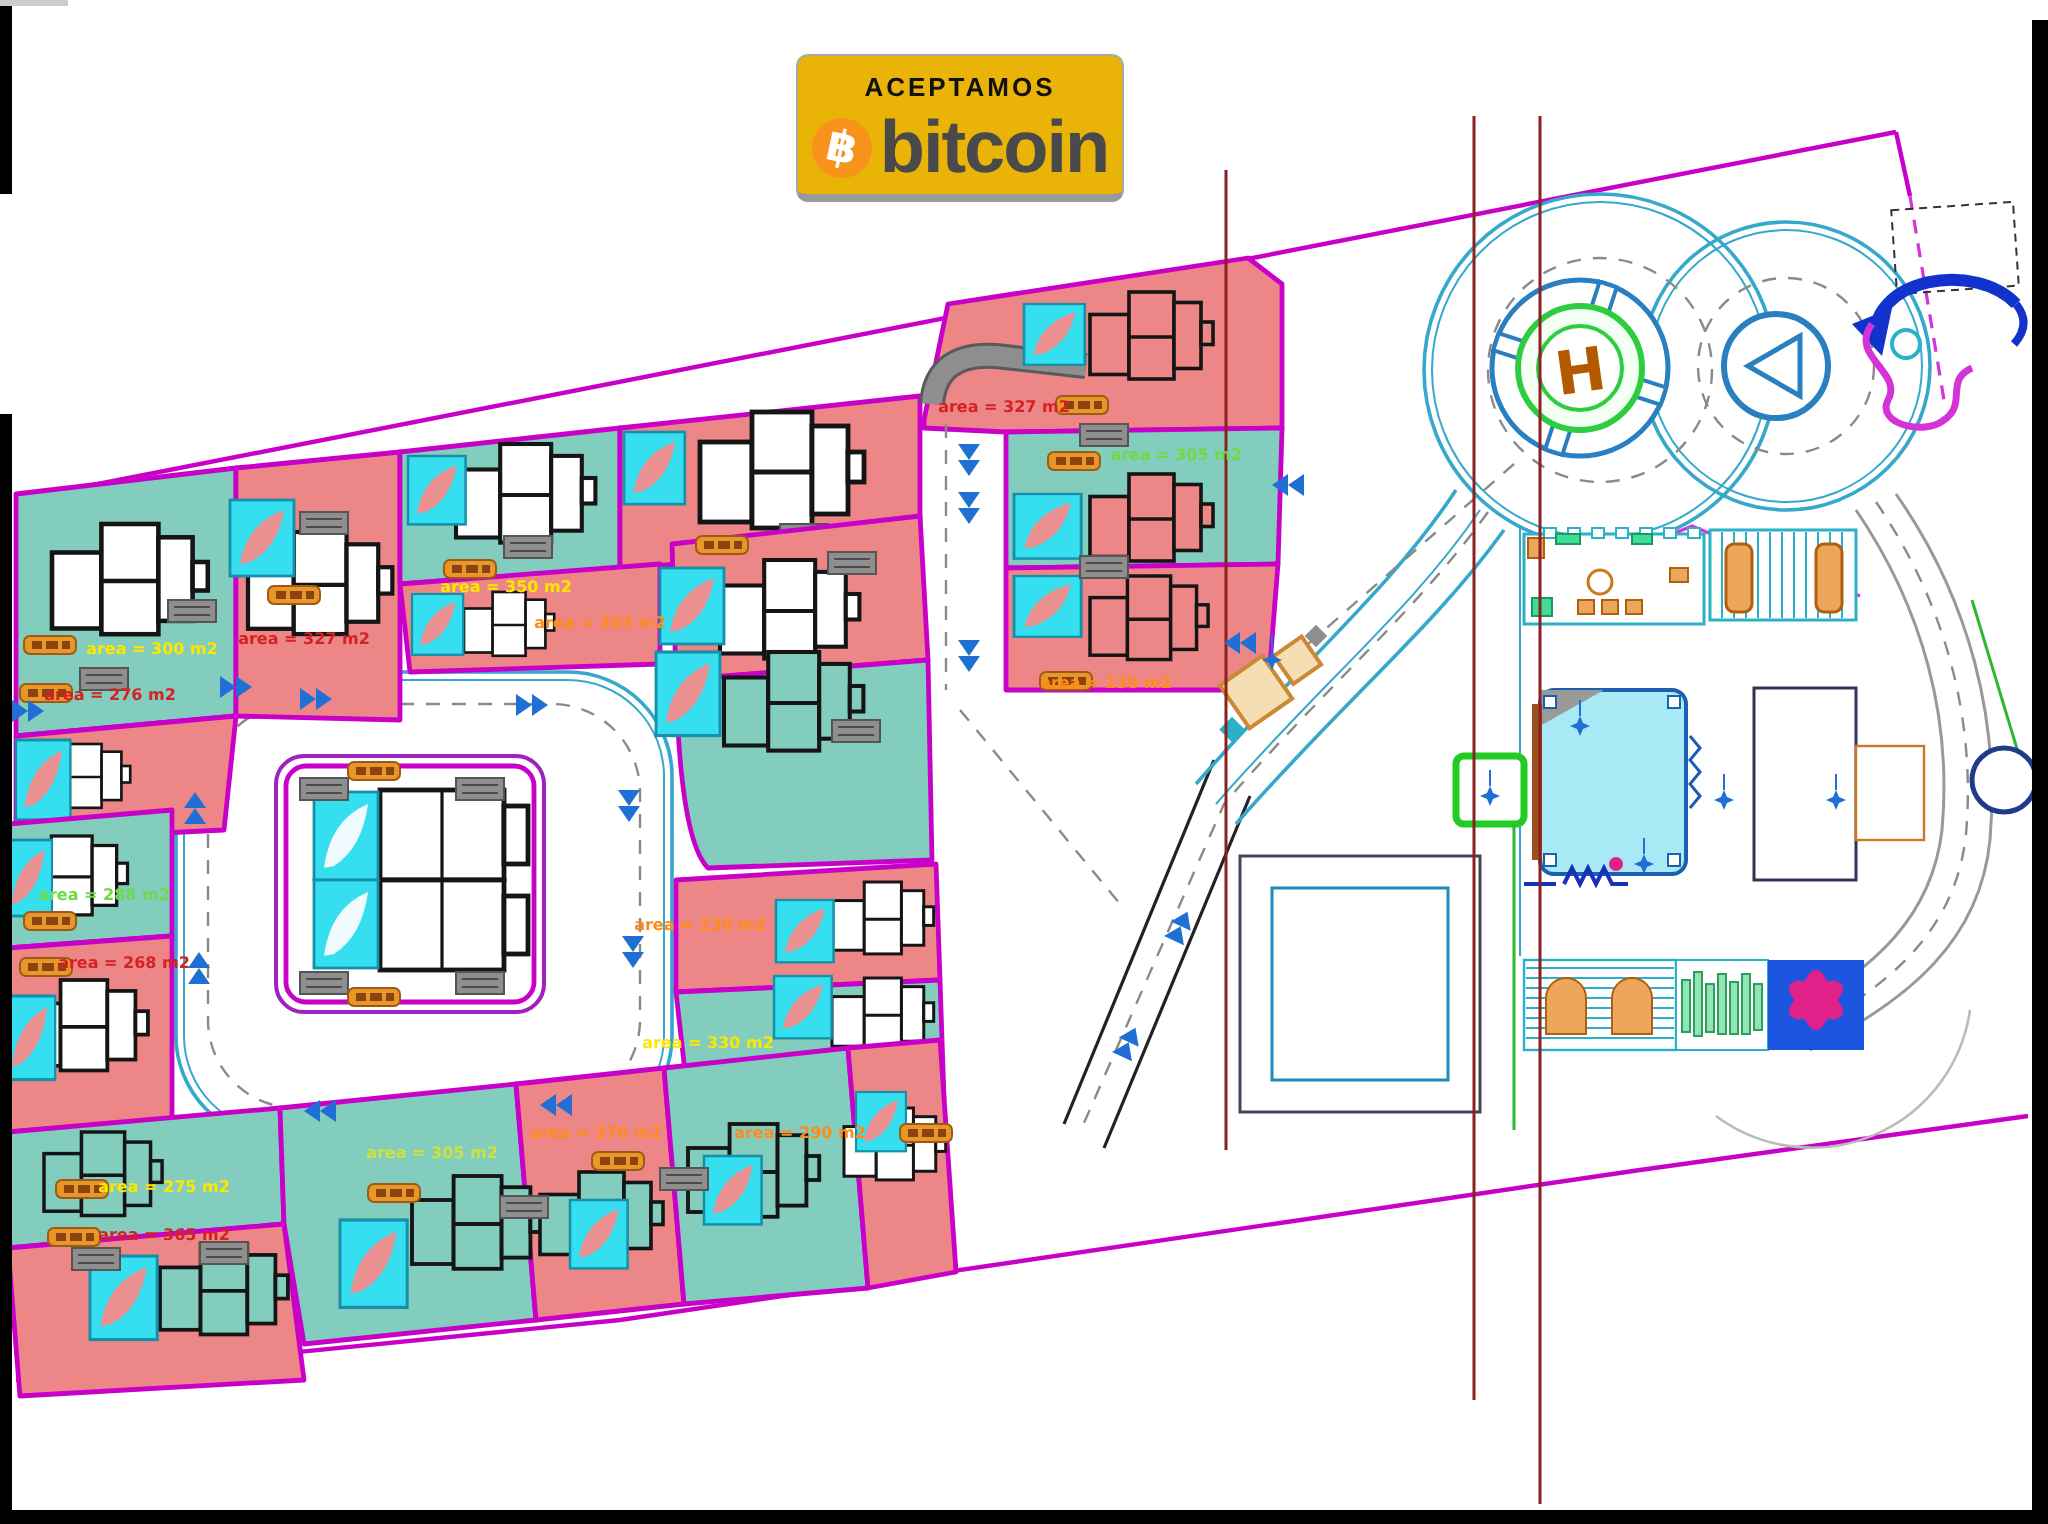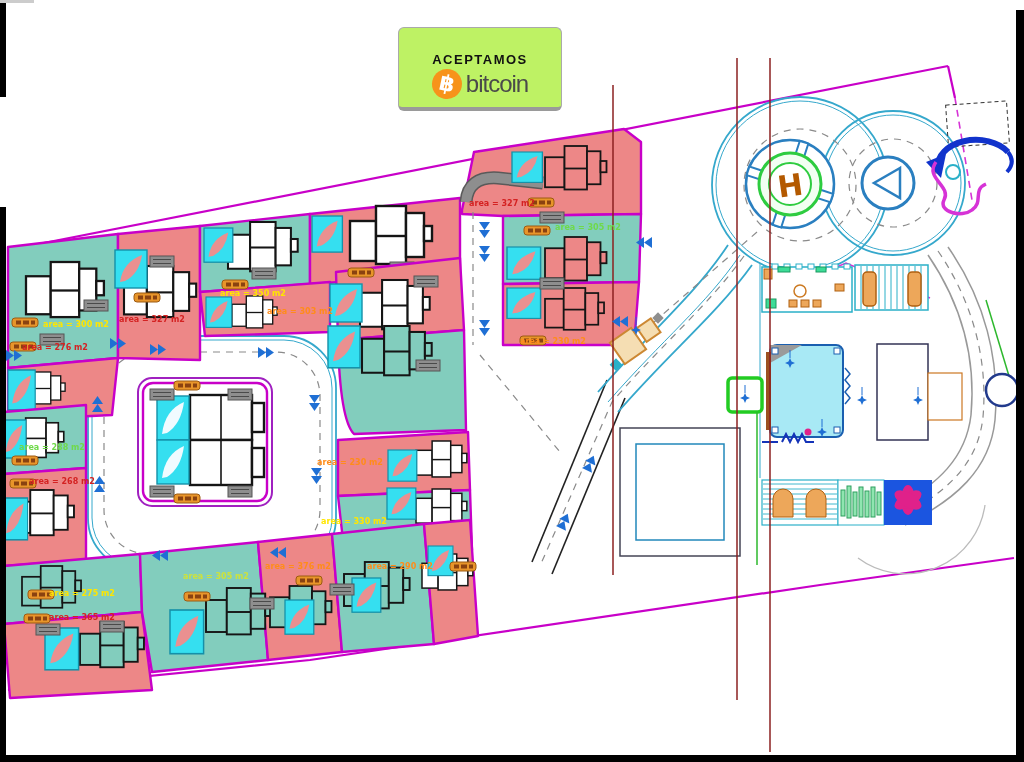--- a/index.html
+++ b/index.html
@@ -21,29 +21,29 @@
   .leafS{fill:#ea9090;stroke:none;}
   .leafW{fill:#f0fbff;stroke:none;}
   .hw{fill:#ffffff;} .hs{fill:#ed8787;} .ht{fill:#82cdbd;}
   .drv{fill:#8e8e8e;stroke:#555;stroke-width:1;}
   .tagB{fill:#e8952a;stroke:#9c5a12;stroke-width:1;}
   .lbl{font:bold 8px "DejaVu Sans",sans-serif;text-anchor:middle;}
   .cY{fill:#ffe600;}.cR{fill:#d42222;}.cO{fill:#ff8c1a;}.cG{fill:#6fd94a;}.cL{fill:#cde23c;}
   .chev{fill:#1f6fd4;}
   .teal-crenel{fill:#fff;stroke:#2ab0c8;stroke-width:1;}
   
-  #badge{position:absolute;left:398px;top:27px;width:164px;height:84px;background:#bef264;
+  #badge{position:absolute;left:398px;top:27px;width:164px;height:74px;background:#eab308;
          border:1px solid #aaa;border-bottom:4px solid #9a9a9a;border-radius:6px;
-         box-sizing:border-box;text-align:center;padding-top:24px;}
+         box-sizing:border-box;text-align:center;padding-top:8px;}
   #badge .l1{font-weight:bold;font-size:13px;letter-spacing:1.5px;color:#111;}
   #badge .row{display:flex;align-items:center;justify-content:center;margin-top:2px;}
   #badge .coin{width:30px;height:30px;border-radius:50%;background:#f7931a;color:#fff;
          font-weight:bold;font-size:22px;line-height:30px;transform:rotate(12deg);
          text-align:center;margin-right:4px;}
-  #badge .brand{font-weight:400;font-size:24px;color:#4a4a4a;letter-spacing:-1px;}
+  #badge .brand{font-weight:700;font-size:37px;color:#4a4a4a;letter-spacing:-1px;}
 </style>
 </head>
 <body>
 
 <div id="stage">
 <svg width="1024" height="762" viewBox="0 0 1024 762">
   <defs>
     <g id="houseS" stroke="#151515" stroke-width="2.4" stroke-linejoin="miter">
       <rect x="0" y="15" width="26" height="40"></rect>
       <rect x="26" y="0" width="30" height="58"></rect>

